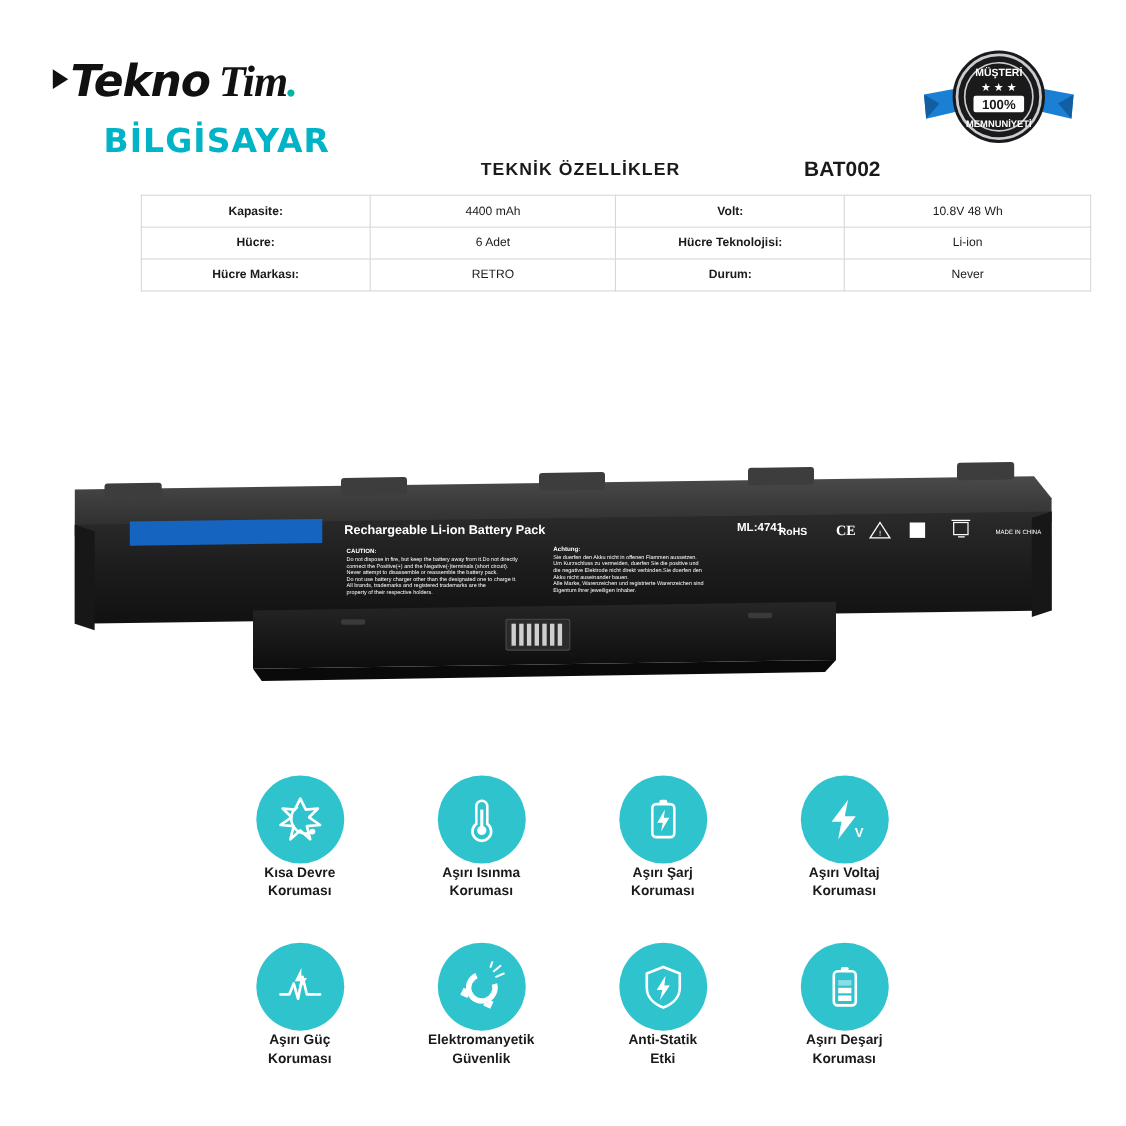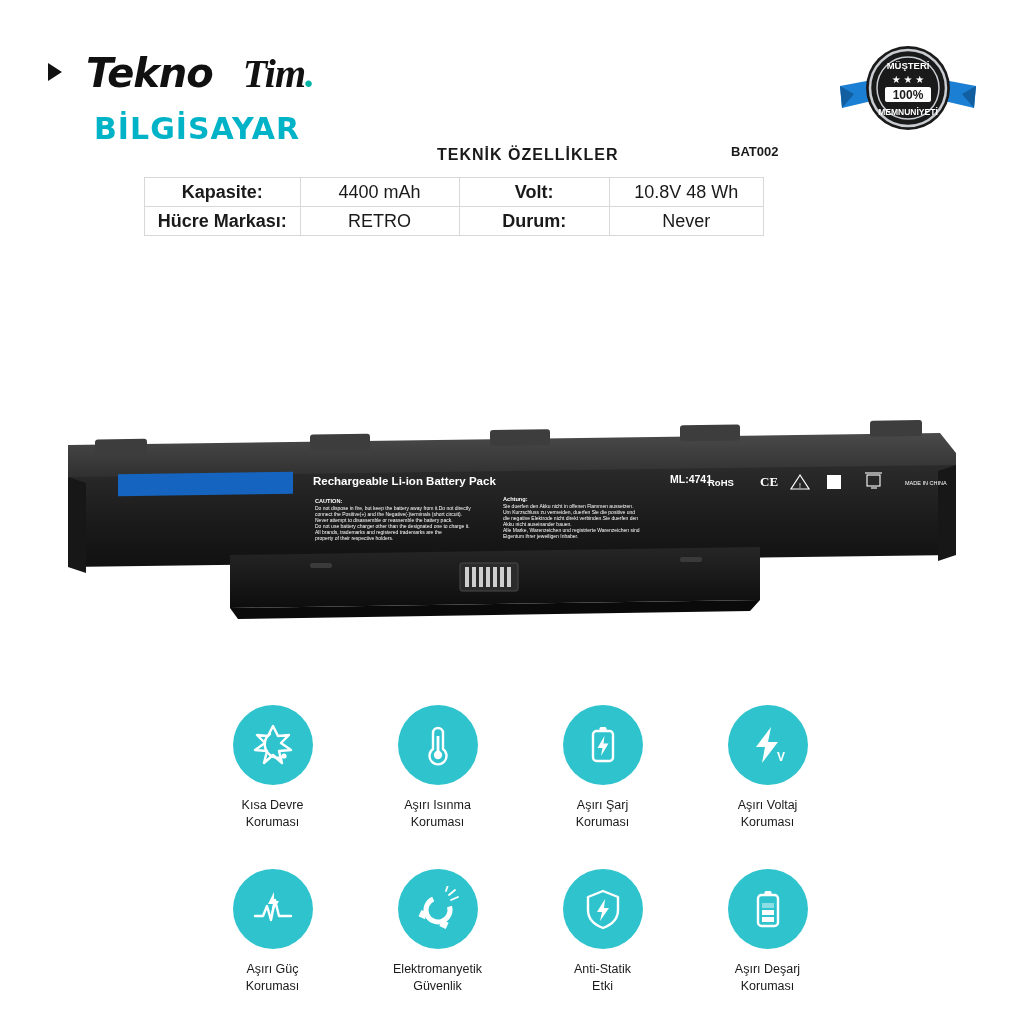--- a/index.html
+++ b/index.html
@@ -11,21 +11,21 @@
     color: #1a1a1a;
     overflow: hidden;
   }
   .page { position: relative; width: 1024px; height: 1024px; }
 
   
   .brand {
     position: absolute; left: 48px; top: 50px;
     display: flex; flex-direction: column; align-items: flex-start;
   }
-  .brand-row { display: flex; align-items: baseline; gap: 22px; }
+  .brand-row { display: flex; align-items: baseline; }
   .brand-arrow {
     width: 0; height: 0;
     border-top: 9px solid transparent;
     border-bottom: 9px solid transparent;
     border-left: 14px solid #111;
     margin-right: 2px; position: relative; top: -6px;
   }
   .brand-tekno {
     font-family: "DejaVu Sans", sans-serif;
     font-weight: bold; font-style: italic;
@@ -48,30 +48,29 @@
   .badge { position: absolute; right: 46px; top: 42px; width: 140px; height: 92px; }
   .badge svg { display: block; }
 
   
   .tech-title {
     position: absolute; left: 437px; top: 146px;
     font-size: 16px; font-weight: bold; letter-spacing: 1px; color: #1a1a1a;
   }
   .model-code {
     position: absolute; left: 731px; top: 144px;
-    font-size: 13px; font-weight: bold; color: #1a1a1a;
+    font-size: 19px; font-weight: bold; color: #1a1a1a;
   }
 
   
   .spec-table {
     position: absolute; left: 128px; top: 177px;
-    width: 620px;
+    width: 864px;
     border-collapse: collapse;
-    font-size: 18px;
-    margin-left: 16px;
+    font-size: 11px;
   }
   .spec-table td {
     border: 1px solid #d8d8d8;
     height: 29px;
     padding: 3px 6px;
     text-align: center;
     vertical-align: middle;
   }
   .spec-table td.k { font-weight: bold; width: 185px; }
   .spec-table td.v { width: 199px; text-align: center; }
@@ -88,22 +87,22 @@
     grid-template-columns: repeat(4, 1fr);
     row-gap: 38px;
   }
   .feature { display: flex; flex-direction: column; align-items: center; }
   .feature .circle {
     width: 80px; height: 80px; border-radius: 50%;
     background: #2fc3ce;
     display: flex; align-items: center; justify-content: center;
   }
   .feature .label {
-    margin-top: 12px;
-    font-size: 12.5px; font-weight: normal; text-align: center;
+    margin-top: 0;
+    font-size: 12.5px; font-weight: bold; text-align: center;
     line-height: 1.35; color: #1a1a1a; white-space: pre-line;
   }
 </style>
 </head>
 <body>
 
 <div class="page">
 
   <div class="brand">
     <div class="brand-row">
@@ -136,20 +135,26 @@
   <div class="tech-title">TEKNİK ÖZELLİKLER</div>
   <div class="model-code">BAT002</div>
 
   <table class="spec-table">
     <tbody>
       <tr>
         <td class="k">Kapasite:</td>
         <td class="v">4400 mAh</td>
         <td class="k">Volt:</td>
         <td class="v">10.8V 48 Wh</td>
+      </tr>
+      <tr>
+        <td class="k">Hücre:</td>
+        <td class="v">6 Adet</td>
+        <td class="k">Hücre Teknolojisi:</td>
+        <td class="v">Li-ion</td>
       </tr>
       <tr>
         <td class="k">Hücre Markası:</td>
         <td class="v">RETRO</td>
         <td class="k">Durum:</td>
         <td class="v">Never</td>
       </tr>
     </tbody>
   </table>
 

